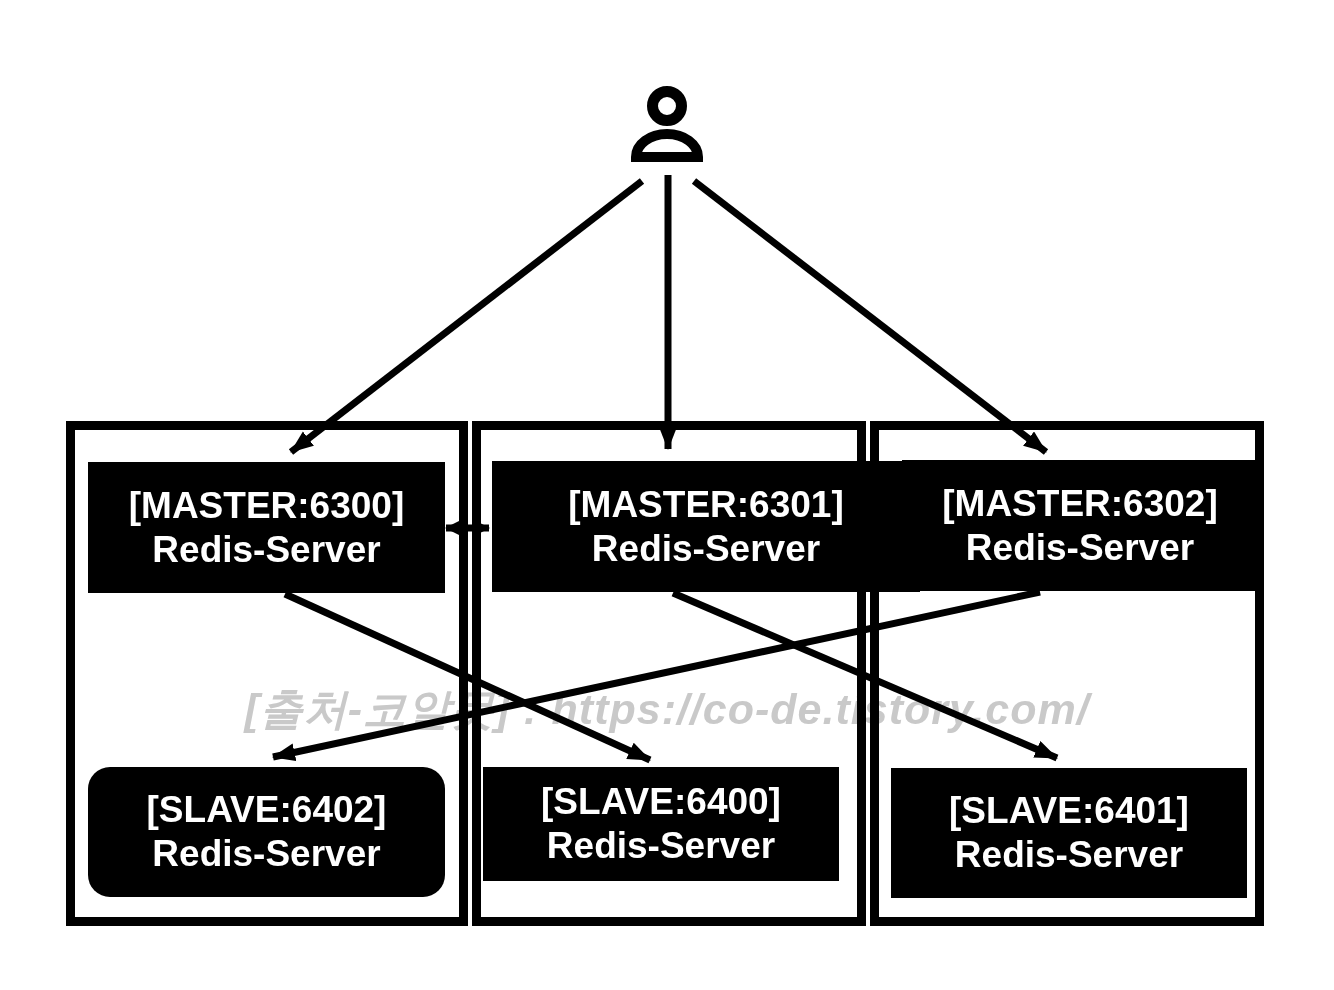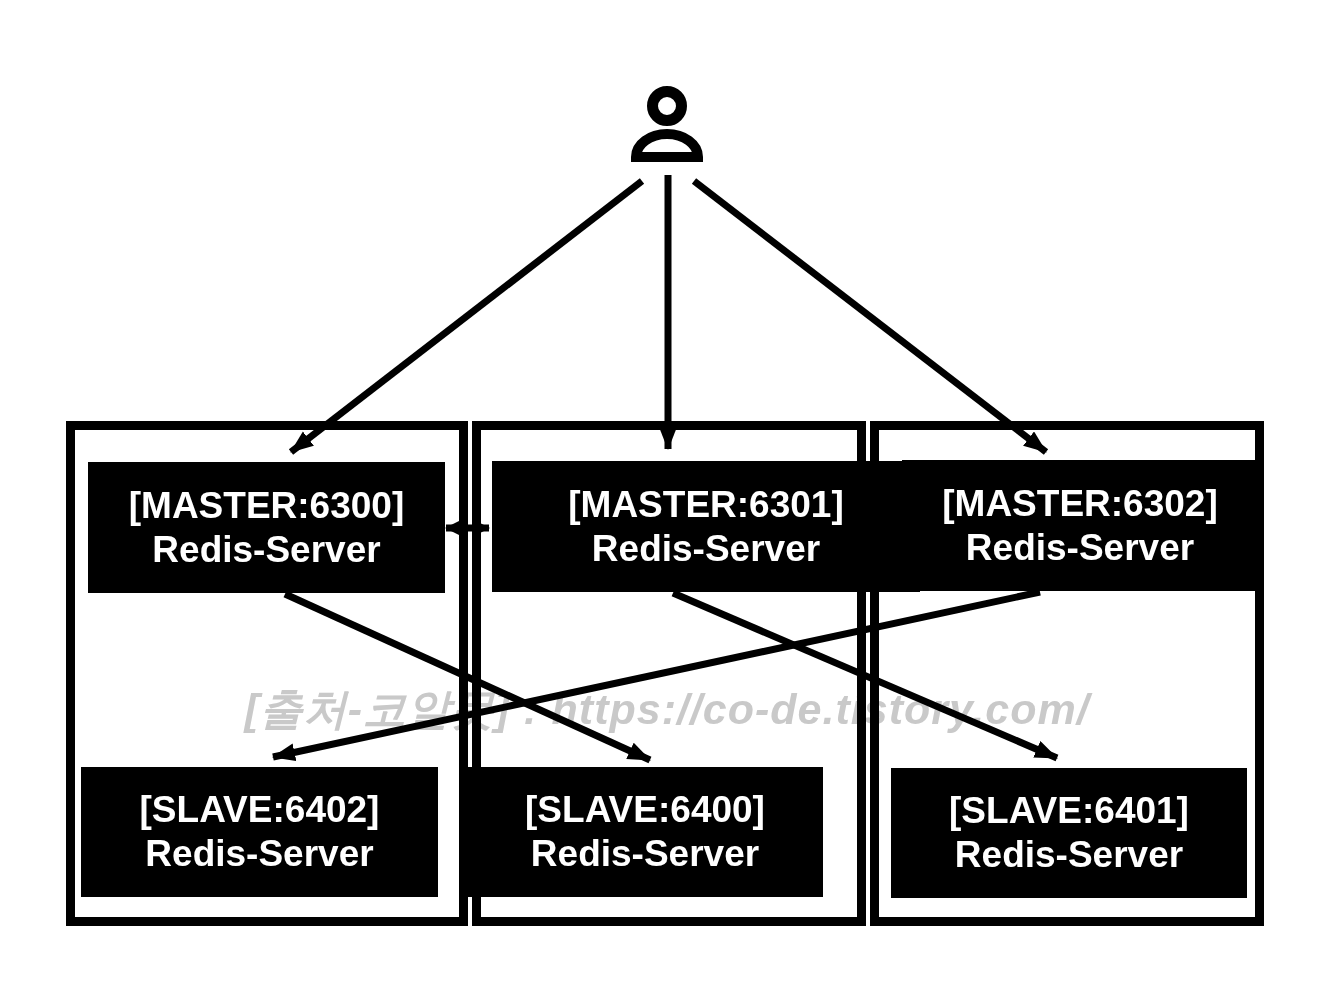--- a/index.html
+++ b/index.html
@@ -80,25 +80,25 @@
   </div>
   <div class="node" style="left:492px; top:461px; width:428px; height:131px;">
     <div class="line1">[MASTER:6301]</div>
     <div class="line2">Redis-Server</div>
   </div>
   <div class="node" style="left:892px; top:460px; width:356px; height:131px;margin-left:10px;">
     <div class="line1">[MASTER:6302]</div>
     <div class="line2">Redis-Server</div>
   </div>
 
-  <div class="node" style="left:81px; top:767px; width:357px; height:130px;">
+  <div class="node" style="left:88px; top:767px; width:357px; height:130px;border-radius:22px;">
     <div class="line1">[SLAVE:6402]</div>
     <div class="line2">Redis-Server</div>
   </div>
-  <div class="node" style="left:467px; top:767px; width:356px; height:130px;">
+  <div class="node" style="left:483px; top:767px; width:356px; height:114px;">
     <div class="line1">[SLAVE:6400]</div>
     <div class="line2">Redis-Server</div>
   </div>
   <div class="node" style="left:891px; top:768px; width:356px; height:130px;text-align:right;">
     <div class="line1">[SLAVE:6401]</div>
     <div class="line2">Redis-Server</div>
   </div>
 
   <svg class="overlay" width="1334" height="990" viewBox="0 0 1334 990">
     <defs>

